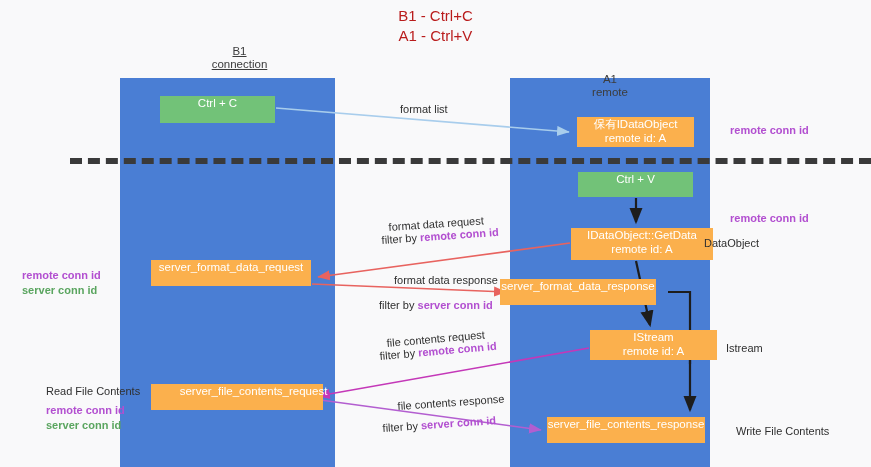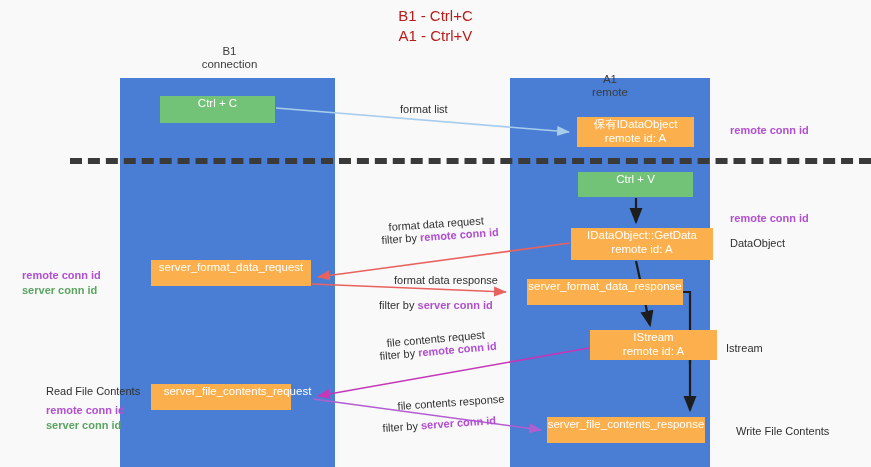--- a/index.html
+++ b/index.html
@@ -17,21 +17,21 @@
   .lane-b1{left:120px;top:78px;width:215px;height:389px;}
   .lane-a1{left:510px;top:78px;width:200px;height:389px;}
 
   
   .lane-head{
     position:absolute;text-align:center;color:#3c3c3c;
     font-size:11.5px;line-height:13px;
   }
   .lane-head .l1{display:block;}
   .lane-head .l2{display:block;}
-  .head-b1{left:152px;top:45px;width:155px;}
+  .head-b1{left:162px;top:45px;width:155px;text-decoration:underline;}
   .head-a1{left:540px;top:45px;width:140px;margin-top:28px;}
 
   
   #title{
     position:absolute;left:0;top:6px;width:871px;text-align:center;
     color:#b91c1c;font-size:15px;line-height:20px;
   }
   #title span{display:block;}
 
   
@@ -49,23 +49,23 @@
   }
   .node .ln{display:block;white-space:nowrap;}
   .green{background:#72c278;}
   .orange{background:#fbb04d;}
 
   #n-ctrlc{left:160px;top:96px;width:115px;height:27px;}
   #n-idataobj{left:577px;top:117px;width:117px;height:30px;}
   #n-ctrlv{left:578px;top:172px;width:115px;height:25px;}
   #n-getdata{left:571px;top:228px;width:142px;height:32px;}
   #n-sfdreq{left:151px;top:260px;width:160px;height:26px;}
-  #n-sfdresp{left:527px;top:279px;width:156px;height:26px;}
+  #n-sfdresp{left:500px;top:279px;width:156px;height:26px;}
   #n-istream{left:590px;top:330px;width:127px;height:30px;}
-  #n-sfcreq{left:151px;top:384px;width:140px;height:26px;padding-left:33px;}
+  #n-sfcreq{left:151px;top:384px;width:172px;height:26px;padding-left:33px;}
   #n-sfcresp{left:547px;top:417px;width:158px;height:26px;}
 
   
   .elabel{
     position:absolute;color:#2f2f2f;font-size:11px;line-height:16px;
     white-space:nowrap;z-index:6;
   }
   .vio{color:#b24fd0;font-weight:bold;}
 
   #lb-formatlist{left:400px;top:101px;}
@@ -79,21 +79,21 @@
   #lb-fcresp2{left:382px;top:420px;transform:rotate(-4deg);transform-origin:left top;}
 
   
   .side{position:absolute;font-size:11px;line-height:15px;white-space:nowrap;z-index:6;}
   .side .violet{color:#b24fd0;font-weight:bold;display:block;}
   .side .green-t{color:#5aa55f;font-weight:bold;display:block;}
   .side .plain{color:#2f2f2f;display:block;}
 
   #sd-rc1{left:730px;top:123px;}
   #sd-rc2{left:730px;top:211px;}
-  #sd-dataobject{left:730px;top:236px;}
+  #sd-dataobject{left:704px;top:236px;}
   #sd-istream{left:726px;top:341px;}
   #sd-write{left:736px;top:424px;}
   #sd-left1{left:22px;top:268px;}
   #sd-left2{left:30px;top:384px;margin-left:16px;}
 
   svg#wires{position:absolute;left:0;top:0;width:871px;height:467px;z-index:4;}
 </style>
 </head>
 <body>
 

